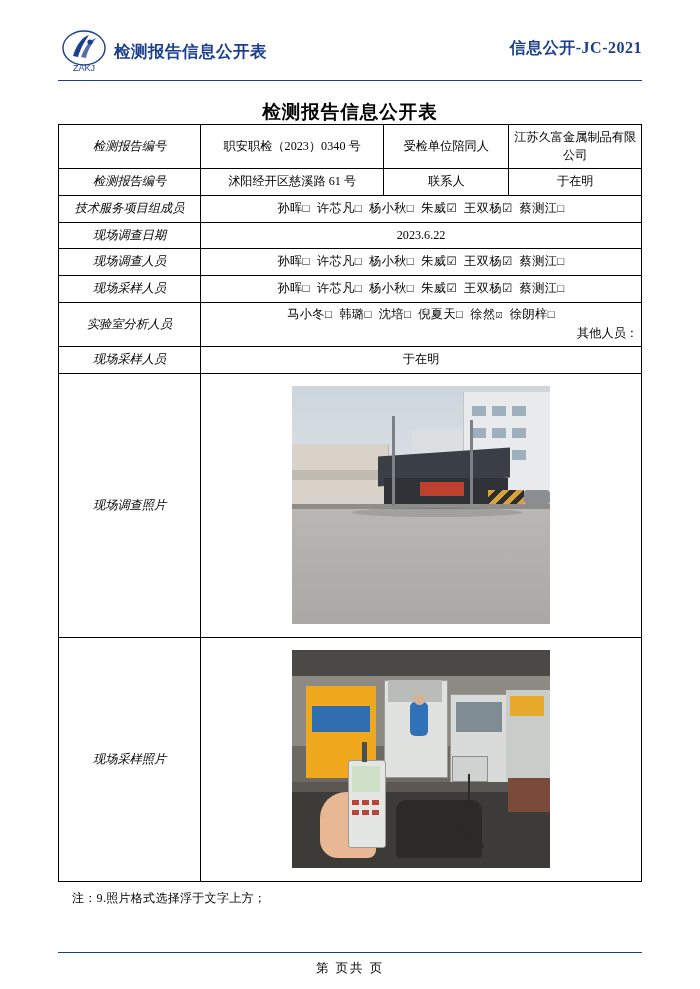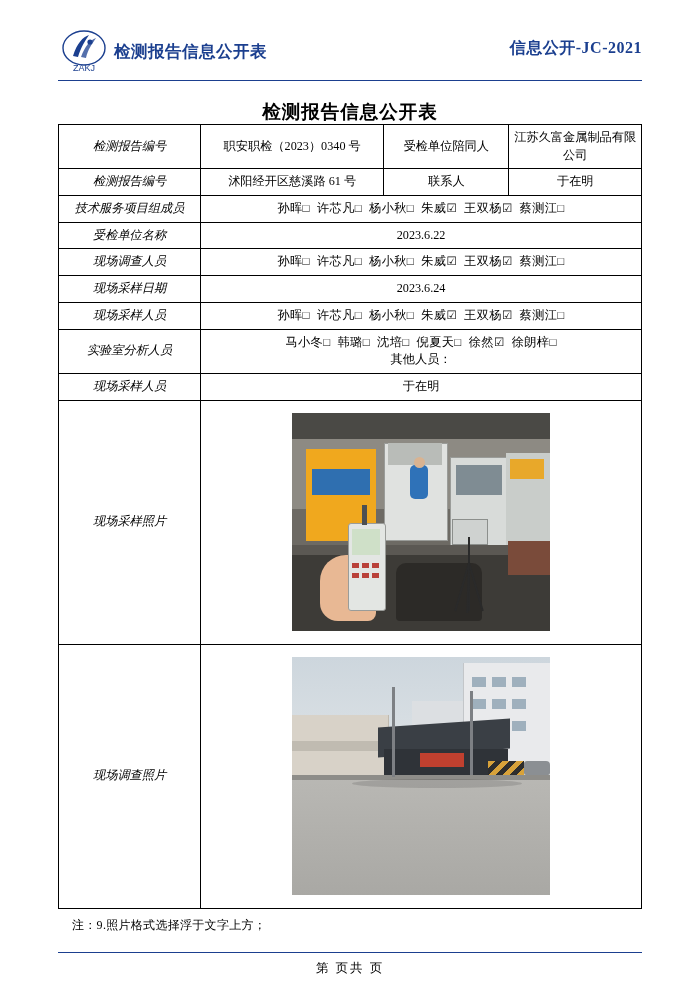--- a/index.html
+++ b/index.html
@@ -94,23 +94,24 @@
   }
   .cb { font-size: 11.5px; }
   .members {
     letter-spacing: 0.4px;
     white-space: nowrap;
     font-size: 12.2px;
   }
   .members .gap { display: inline-block; width: 7px; }
   .lab-line {
     text-align: center;
+    font-family: Liberation Mono, monospace;
   }
   .other-line {
-    text-align: center;
+    text-align: right;
   }
   .photo-cell {
     height: 255px;
     padding: 8px 4px;
   }
   .photo-cell2 {
     height: 235px;
     padding: 8px 4px;
   }
   .photo-box {
@@ -241,49 +242,77 @@
         <td>联系人</td>
         <td class="val-big">于在明</td>
       </tr>
       <tr>
         <td class="lbl">技术服务项目组成员</td>
         <td colspan="3" class="members">
           <span><span><span>孙晖</span><span class="cb">□</span></span><span class="gap"></span><span><span>许芯凡</span><span class="cb">□</span></span><span class="gap"></span><span><span>杨小秋</span><span class="cb">□</span></span><span class="gap"></span><span><span>朱威</span><span class="cb">☑</span></span><span class="gap"></span><span><span>王双杨</span><span class="cb">☑</span></span><span class="gap"></span><span><span>蔡测江</span><span class="cb">□</span></span></span>
         </td>
       </tr>
       <tr>
-        <td class="lbl">受检单位名称</td>
+        <td class="lbl">现场调查日期</td>
         <td colspan="3">2023.6.22</td>
       </tr>
       <tr>
         <td class="lbl">现场调查人员</td>
         <td colspan="3" class="members">
           <span><span><span>孙晖</span><span class="cb">□</span></span><span class="gap"></span><span><span>许芯凡</span><span class="cb">□</span></span><span class="gap"></span><span><span>杨小秋</span><span class="cb">□</span></span><span class="gap"></span><span><span>朱威</span><span class="cb">☑</span></span><span class="gap"></span><span><span>王双杨</span><span class="cb">☑</span></span><span class="gap"></span><span><span>蔡测江</span><span class="cb">□</span></span></span>
         </td>
-      </tr>
-      <tr>
-        <td class="lbl">现场采样日期</td>
-        <td colspan="3">2023.6.24</td>
       </tr>
       <tr>
         <td class="lbl">现场采样人员</td>
         <td colspan="3" class="members">
           <span><span><span>孙晖</span><span class="cb">□</span></span><span class="gap"></span><span><span>许芯凡</span><span class="cb">□</span></span><span class="gap"></span><span><span>杨小秋</span><span class="cb">□</span></span><span class="gap"></span><span><span>朱威</span><span class="cb">☑</span></span><span class="gap"></span><span><span>王双杨</span><span class="cb">☑</span></span><span class="gap"></span><span><span>蔡测江</span><span class="cb">□</span></span></span>
         </td>
       </tr>
       <tr>
         <td class="lbl">实验室分析人员</td>
         <td colspan="3">
           <div class="members lab-line"><span><span>马小冬</span><span class="cb">□</span></span><span class="gap"></span><span><span>韩璐</span><span class="cb">□</span></span><span class="gap"></span><span><span>沈培</span><span class="cb">□</span></span><span class="gap"></span><span><span>倪夏天</span><span class="cb">□</span></span><span class="gap"></span><span><span>徐然</span><span class="cb">☑</span></span><span class="gap"></span><span><span>徐朗梓</span><span class="cb">□</span></span></div>
           <div class="other-line">其他人员：</div>
         </td>
       </tr>
       <tr>
         <td class="lbl">现场采样人员</td>
         <td colspan="3">于在明</td>
+      </tr>
+      <tr>
+        <td class="lbl">现场调查照片</td>
+        <td colspan="3" class="photo-cell">
+          <div class="photo-box p1">
+            <div class="sky"></div>
+            <div class="wallL">
+                <div class="strip"></div>
+              </div>
+            <div class="bldgM"></div>
+            <div class="bldgR">
+              <div class="win" style="left:8px;top:14px;width:14px;height:10px"></div>
+              <div class="win" style="left:28px;top:14px;width:14px;height:10px"></div>
+              <div class="win" style="left:48px;top:14px;width:14px;height:10px"></div>
+              <div class="win" style="left:8px;top:36px;width:14px;height:10px"></div>
+              <div class="win" style="left:28px;top:36px;width:14px;height:10px"></div>
+              <div class="win" style="left:48px;top:36px;width:14px;height:10px"></div>
+              <div class="win" style="left:8px;top:58px;width:14px;height:10px"></div>
+              <div class="win" style="left:28px;top:58px;width:14px;height:10px"></div>
+              <div class="win" style="left:48px;top:58px;width:14px;height:10px"></div>
+            </div>
+            <div class="shedRoof"></div>
+            <div class="shedBody"></div>
+            <div class="sign"></div>
+            <div class="barrier"></div>
+            <div class="car"></div>
+            <div class="ground"></div>
+            <div class="shadow"></div>
+            <div class="pole" style="left:100px;top:30px;height:90px"></div>
+            <div class="pole" style="left:178px;top:34px;height:84px"></div>
+          </div>
+        </td>
       </tr>
       <tr>
         <td class="lbl">现场采样照片</td>
         <td colspan="3" class="photo-cell2">
           <div class="photo-box p2">
             <div class="roof"></div>
             <div class="wallBack"></div>
             <div class="mach1"></div>
             <div class="mach1b"></div>
             <div class="mach2"></div>
@@ -309,52 +338,20 @@
             <div class="meterBtn" style="left:60px;top:150px"></div>
             <div class="meterBtn" style="left:70px;top:150px"></div>
             <div class="meterBtn" style="left:80px;top:150px"></div>
             <div class="meterBtn" style="left:60px;top:160px"></div>
             <div class="meterBtn" style="left:70px;top:160px"></div>
             <div class="meterBtn" style="left:80px;top:160px"></div>
             <div class="mic"></div>
           </div>
         </td>
       </tr>
-      <tr>
-        <td class="lbl">现场调查照片</td>
-        <td colspan="3" class="photo-cell">
-          <div class="photo-box p1">
-            <div class="sky"></div>
-            <div class="wallL">
-                <div class="strip"></div>
-              </div>
-            <div class="bldgM"></div>
-            <div class="bldgR">
-              <div class="win" style="left:8px;top:14px;width:14px;height:10px"></div>
-              <div class="win" style="left:28px;top:14px;width:14px;height:10px"></div>
-              <div class="win" style="left:48px;top:14px;width:14px;height:10px"></div>
-              <div class="win" style="left:8px;top:36px;width:14px;height:10px"></div>
-              <div class="win" style="left:28px;top:36px;width:14px;height:10px"></div>
-              <div class="win" style="left:48px;top:36px;width:14px;height:10px"></div>
-              <div class="win" style="left:8px;top:58px;width:14px;height:10px"></div>
-              <div class="win" style="left:28px;top:58px;width:14px;height:10px"></div>
-              <div class="win" style="left:48px;top:58px;width:14px;height:10px"></div>
-            </div>
-            <div class="shedRoof"></div>
-            <div class="shedBody"></div>
-            <div class="sign"></div>
-            <div class="barrier"></div>
-            <div class="car"></div>
-            <div class="ground"></div>
-            <div class="shadow"></div>
-            <div class="pole" style="left:100px;top:30px;height:90px"></div>
-            <div class="pole" style="left:178px;top:34px;height:84px"></div>
-          </div>
-        </td>
-      </tr>
     </tbody>
   </table>
 
   <div class="note">注：9.照片格式选择浮于文字上方；</div>
 
   <div class="footer-rule"></div>
   <div class="footer-pg">第  页共    页</div>
 </div>
 
 </body></html>

